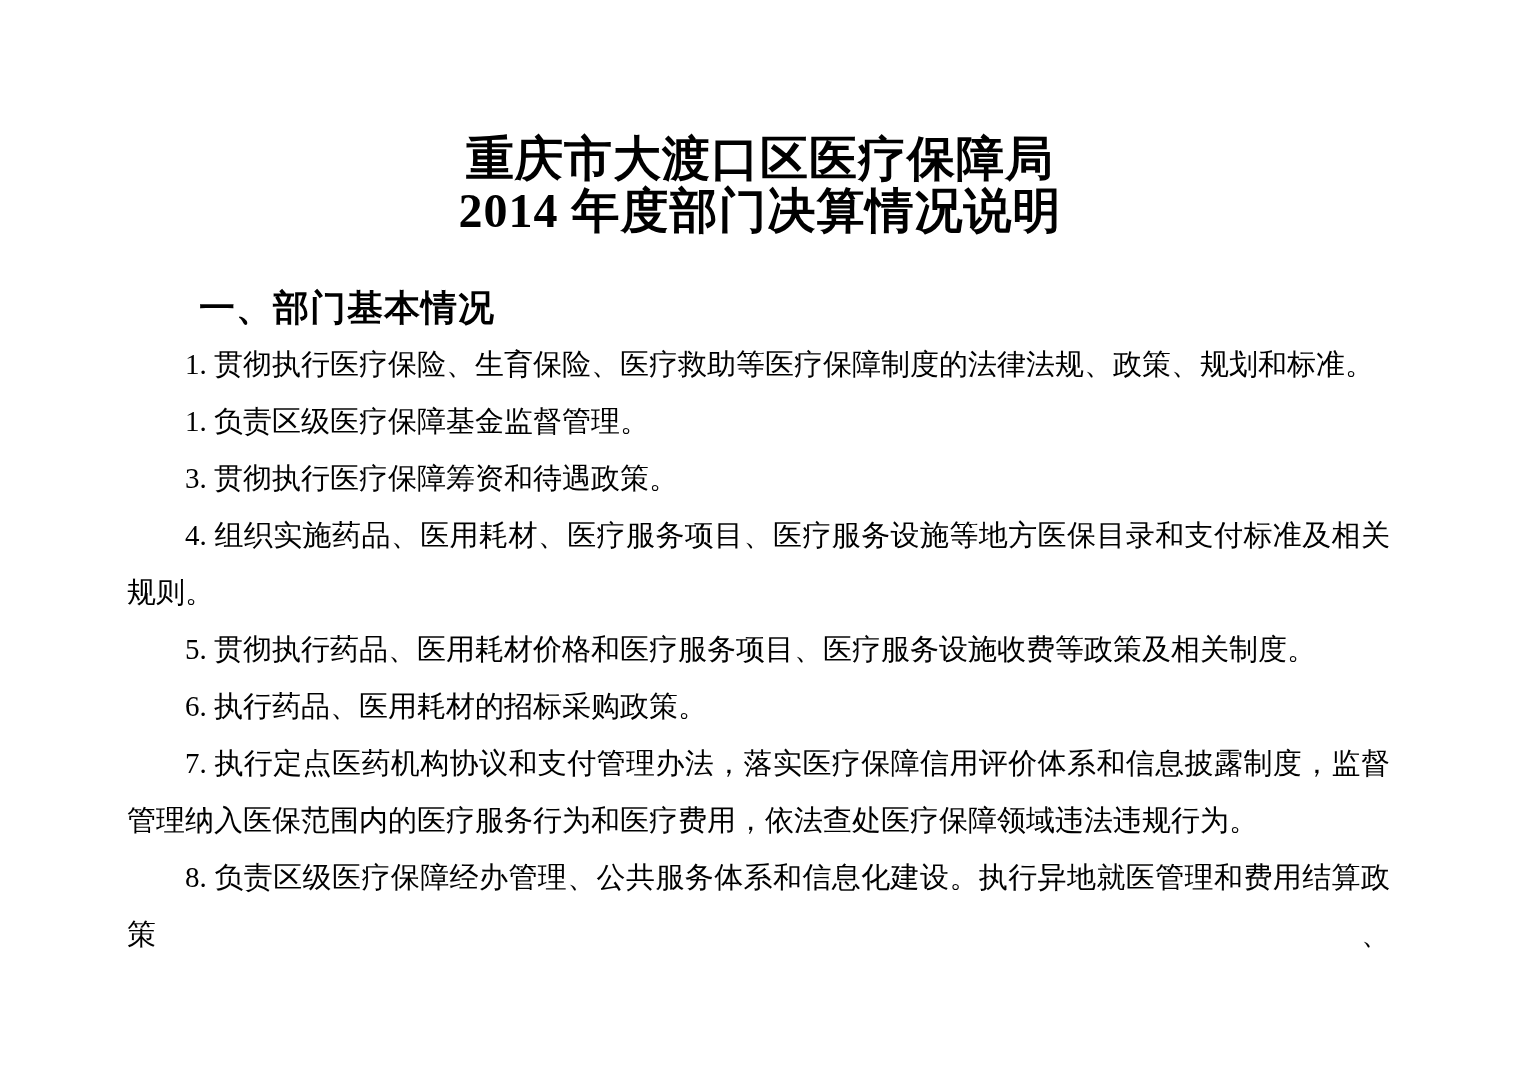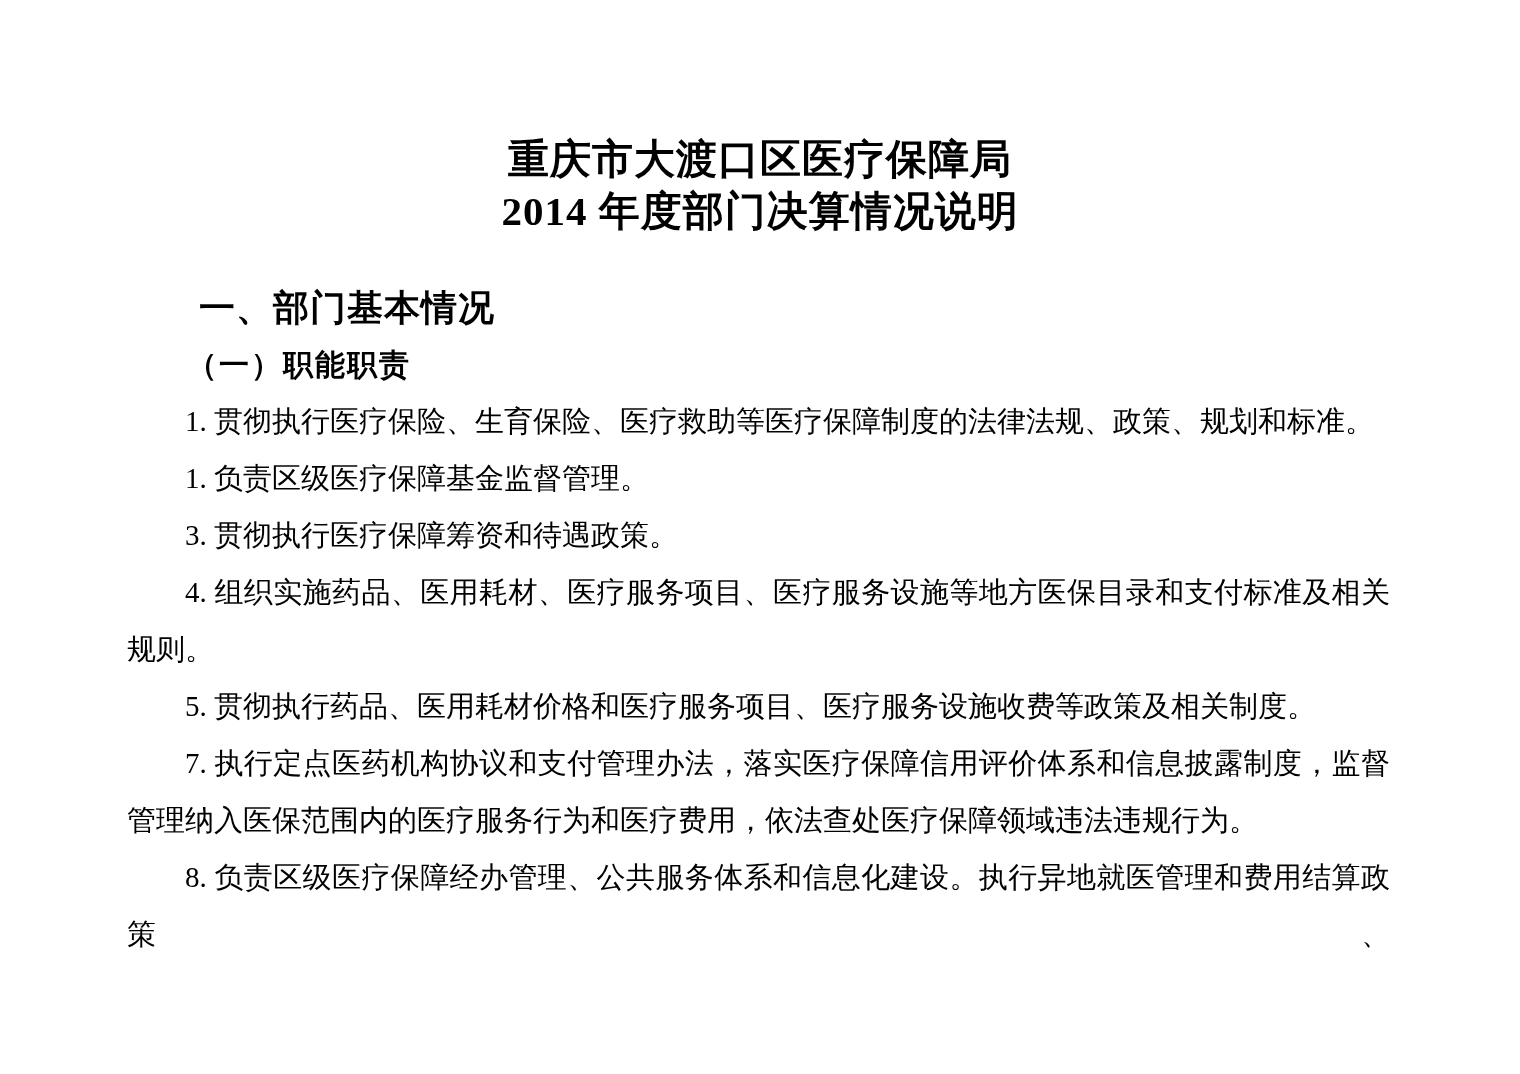--- a/index.html
+++ b/index.html
@@ -13,21 +13,21 @@
     height: 1074px;
     background: #ffffff;
     color: #000000;
     overflow: hidden;
   }
   .title-block {
     padding-top: 133px;
     text-align: center;
     font-family: "Liberation Serif", serif;
     font-weight: bold;
-    font-size: 41px;
+    font-size: 48px;
     line-height: 52px;
     letter-spacing: 1px;
   }
   .content {
     margin: 42px 130px 0 127px;
   }
   .h-section {
     font-family: "Liberation Sans", sans-serif;
     font-weight: bold;
     font-size: 36px;
@@ -64,32 +64,32 @@
 
   <div class="title-block">
     <div>重庆市大渡口区医疗保障局</div>
     <div>2014 年度部门决算情况说明</div>
   </div>
 
   <div class="content">
 
     <h2 class="h-section">一、部门基本情况</h2>
 
-    <h3 class="h-sub">（一）职能职责</h3>
 
     <p class="body-para">1. 贯彻执行医疗保险、生育保险、医疗救助等医疗保障制度的法律法规、政策、规划和标准。</p>
 
     <p class="body-para">1. 负责区级医疗保障基金监督管理。</p>
 
     <p class="body-para">3. 贯彻执行医疗保障筹资和待遇政策。</p>
 
     <p class="body-para">4. 组织实施药品、医用耗材、医疗服务项目、医疗服务设施等地方医保目录和支付标准及相关规则。</p>
 
     <p class="body-para">5. 贯彻执行药品、医用耗材价格和医疗服务项目、医疗服务设施收费等政策及相关制度。</p>
 
+    <p class="body-para">6. 执行药品、医用耗材的招标采购政策。</p>
 
     <p class="body-para">7. 执行定点医药机构协议和支付管理办法，落实医疗保障信用评价体系和信息披露制度，监督管理纳入医保范围内的医疗服务行为和医疗费用，依法查处医疗保障领域违法违规行为。</p>
 
     <p class="body-para fill-last">8. 负责区级医疗保障经办管理、公共服务体系和信息化建设。执行异地就医管理和费用结算政策、</p>
 
   </div>
 
 </div>
 
 </body></html>

